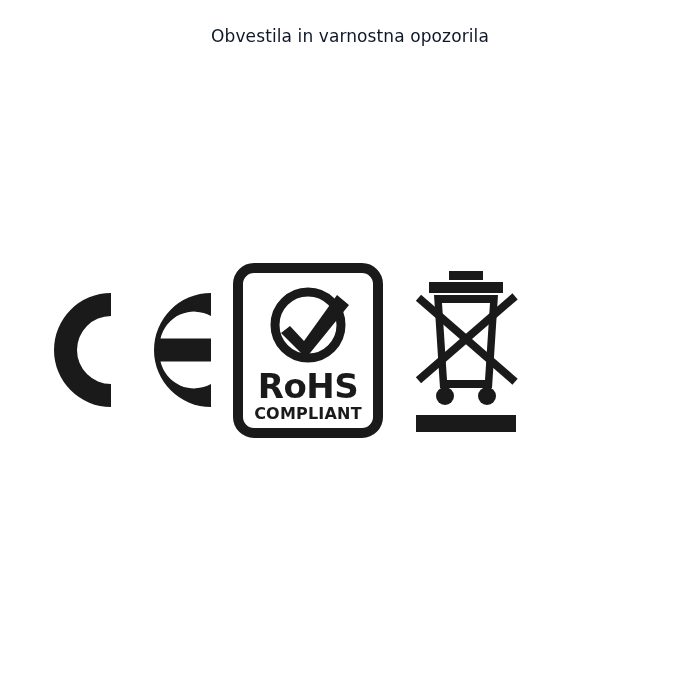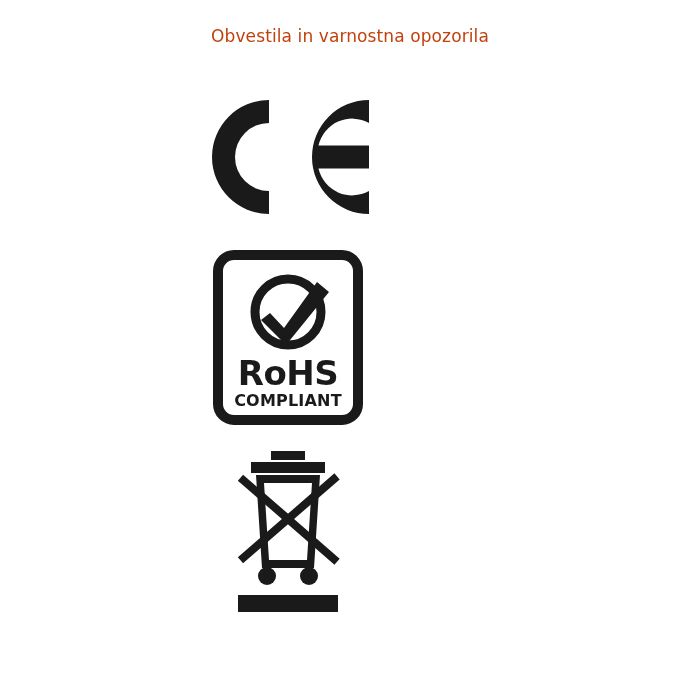--- a/index.html
+++ b/index.html
@@ -21,31 +21,31 @@
     position: relative;
   }
   .page-title {
     position: absolute;
     top: 26px;
     left: 0;
     width: 700px;
     text-align: center;
     font-size: 17px;
     font-weight: 400;
-    color: #c2410c;
+    color: #0f172a;
     letter-spacing: 0.1px;
   }
   .marks-row {
     position: absolute;
     top: 255px;
     left: 0;
     width: 576px;
     height: 190px;
     display: flex;
-    flex-direction: column;
+    flex-direction: row;
     align-items: center;
     justify-content: center;
     gap: 18px;
   }
   .mark {
     display: block;
   }
   .mark-ce {
     width: 170px;
     height: 150px;

